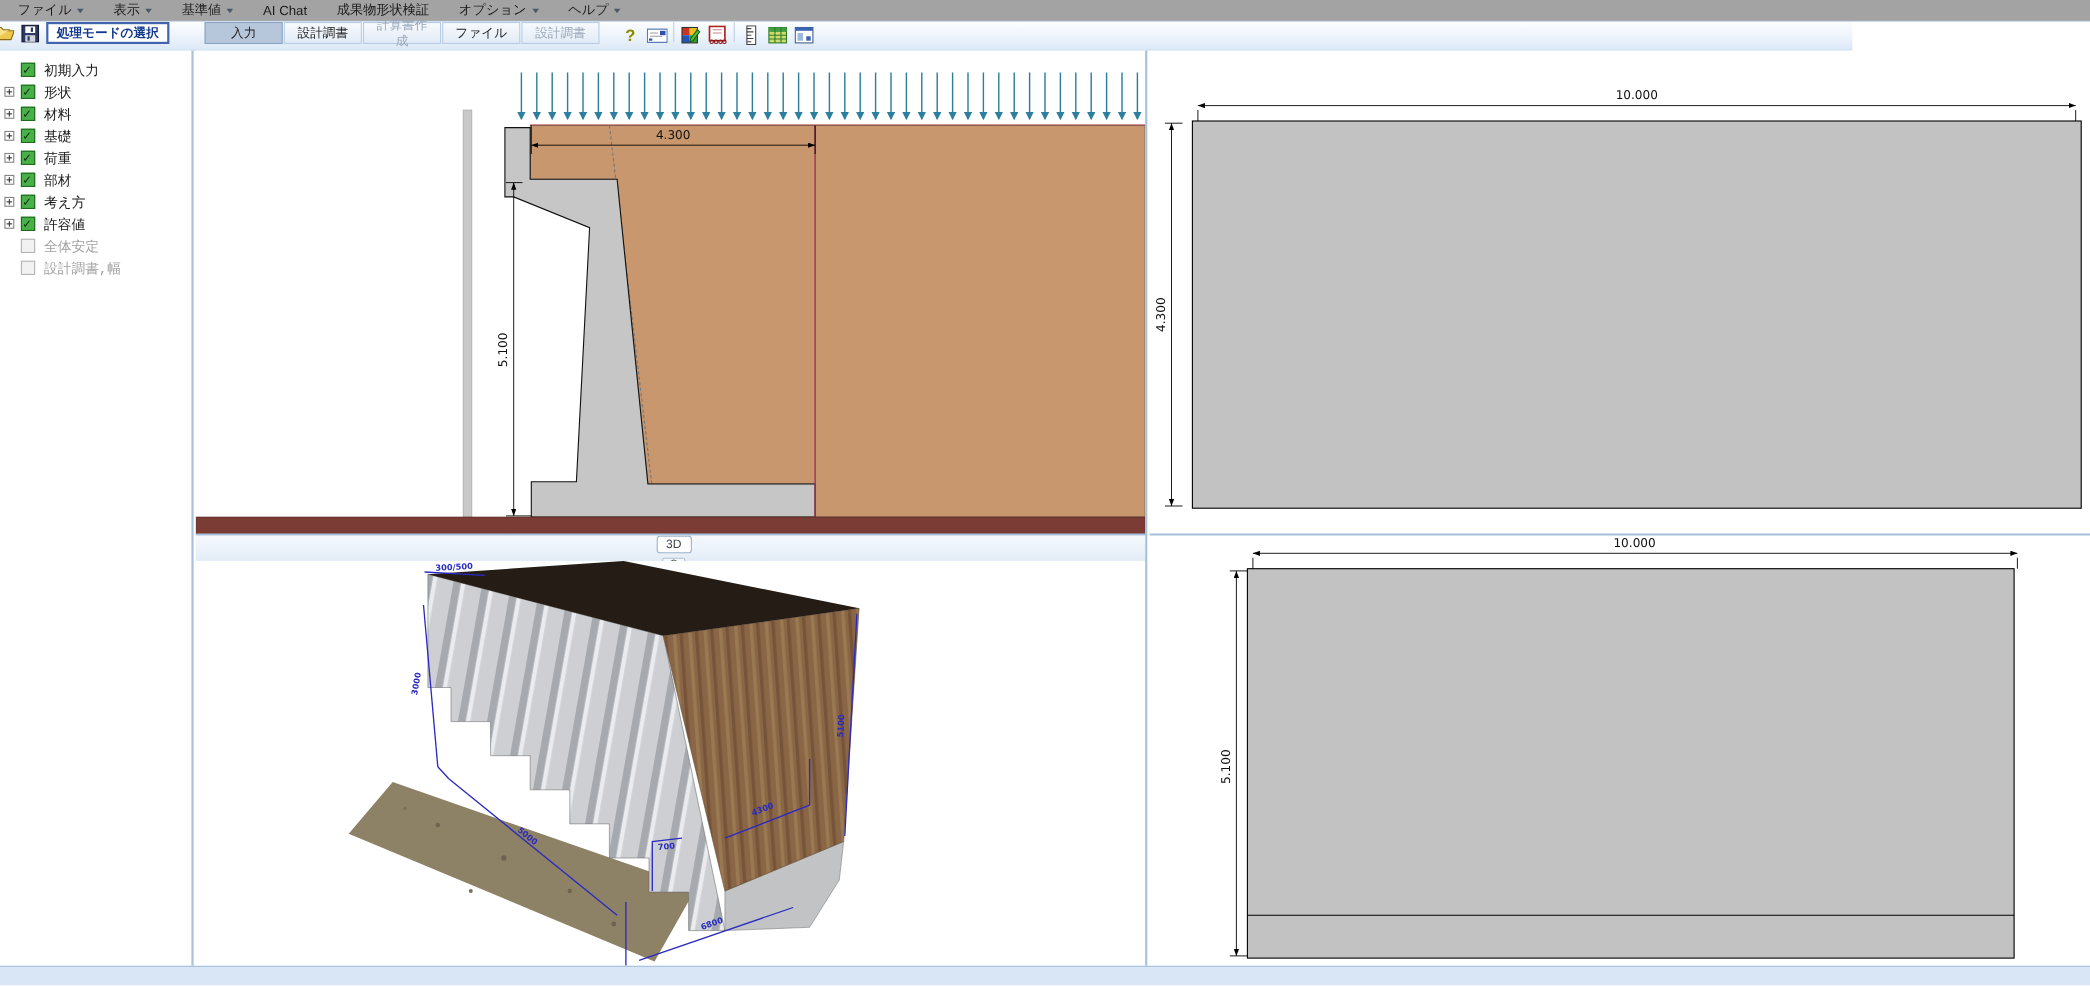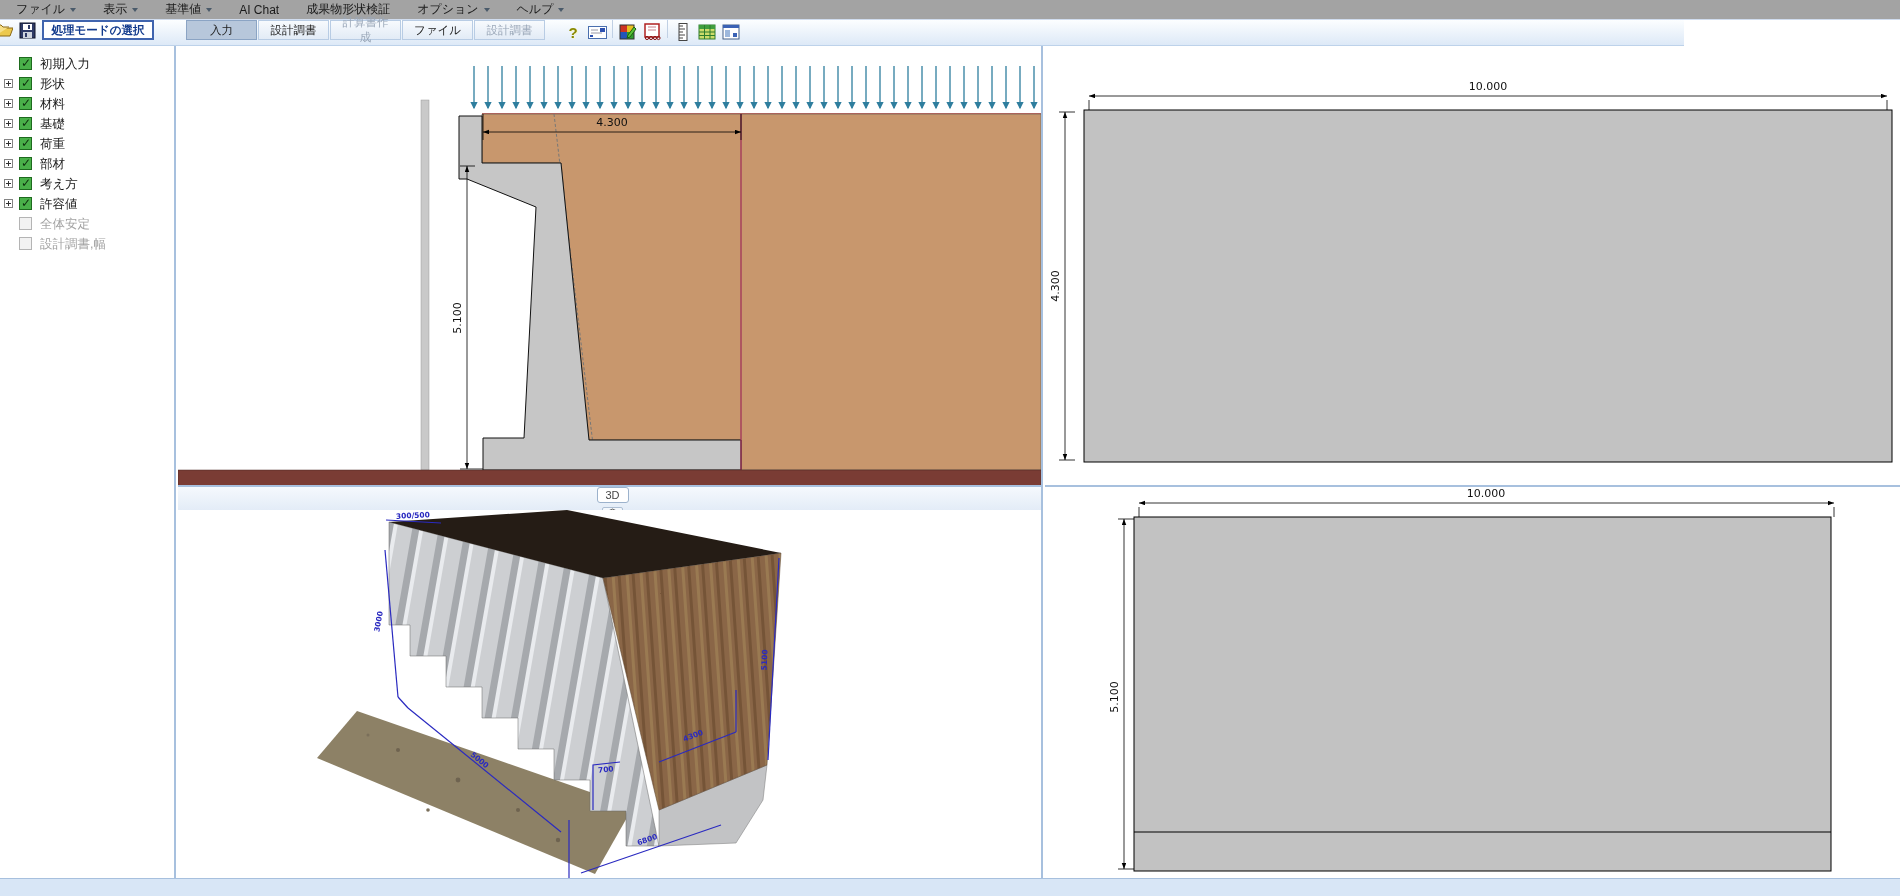--- a/index.html
+++ b/index.html
@@ -17,21 +17,21 @@
   #mode-btn{width:112px;margin-left:5px;background:#fff;border:2px solid #4064ae;color:#123a8c;font-weight:bold;}
   .step-btn{width:71px;margin-left:1px;}
   .step-btn.active{background:#b7c7db;border-color:#8ba4c4;margin-left:32px;}
   .step-btn.disabled{color:#9aa7b8;}
   .tb-sep{width:1px;height:18px;background:#c0d0e4;margin:0 3px;}
   .icon-btn{width:22px;height:22px;display:flex;align-items:center;justify-content:center;border:1px solid transparent;border-radius:2px;background:transparent;}
   .help-q{font-size:15px;font-weight:bold;color:#8a8a00;text-shadow:1px 1px 0 #f5f5d5;}
   
   #sidebar{position:absolute;left:0;top:46px;width:176px;height:832px;background:#fff;border-right:2px solid #a7c0de;box-sizing:border-box;}
   .tree{position:absolute;left:0;top:8px;width:100%;}
-  .tree-row{position:relative;height:20px;display:flex;align-items:center;font-size:12.5px;color:#1a1a1a;}
+  .tree-row{position:relative;height:20px;display:flex;align-items:center;font-size:12.5px;color:#1a1a1a;font-family:Liberation Mono, monospace;}
   .tree-row.disabled{color:#a2a2a2;text-align:right;}
   .expander{position:absolute;left:4px;top:5px;width:9px;height:9px;border:1px solid #848484;background:#fff;box-sizing:border-box;}
   .expander::before{content:"";position:absolute;left:1px;top:3px;width:5px;height:1px;background:#333;}
   .expander::after{content:"";position:absolute;left:3px;top:1px;width:1px;height:5px;background:#333;}
   .cb{position:absolute;left:19px;top:3px;width:13px;height:13px;box-sizing:border-box;}
   .cb.checked{background:#49b049;border:1px solid #1e6b1e;}
   .cb.checked::before{content:"\2713";position:absolute;left:1px;top:-2px;font-size:12px;font-weight:bold;color:#0c2c0c;}
   .cb.empty{background:#f2f2f2;border:1px solid #b4b4b4;}
   .tree-label{position:absolute;left:40px;white-space:nowrap;}
   #main-col{position:absolute;left:178px;top:46px;width:865px;height:832px;border-right:2px solid #a7c0de;box-sizing:border-box;background:#fff;}

